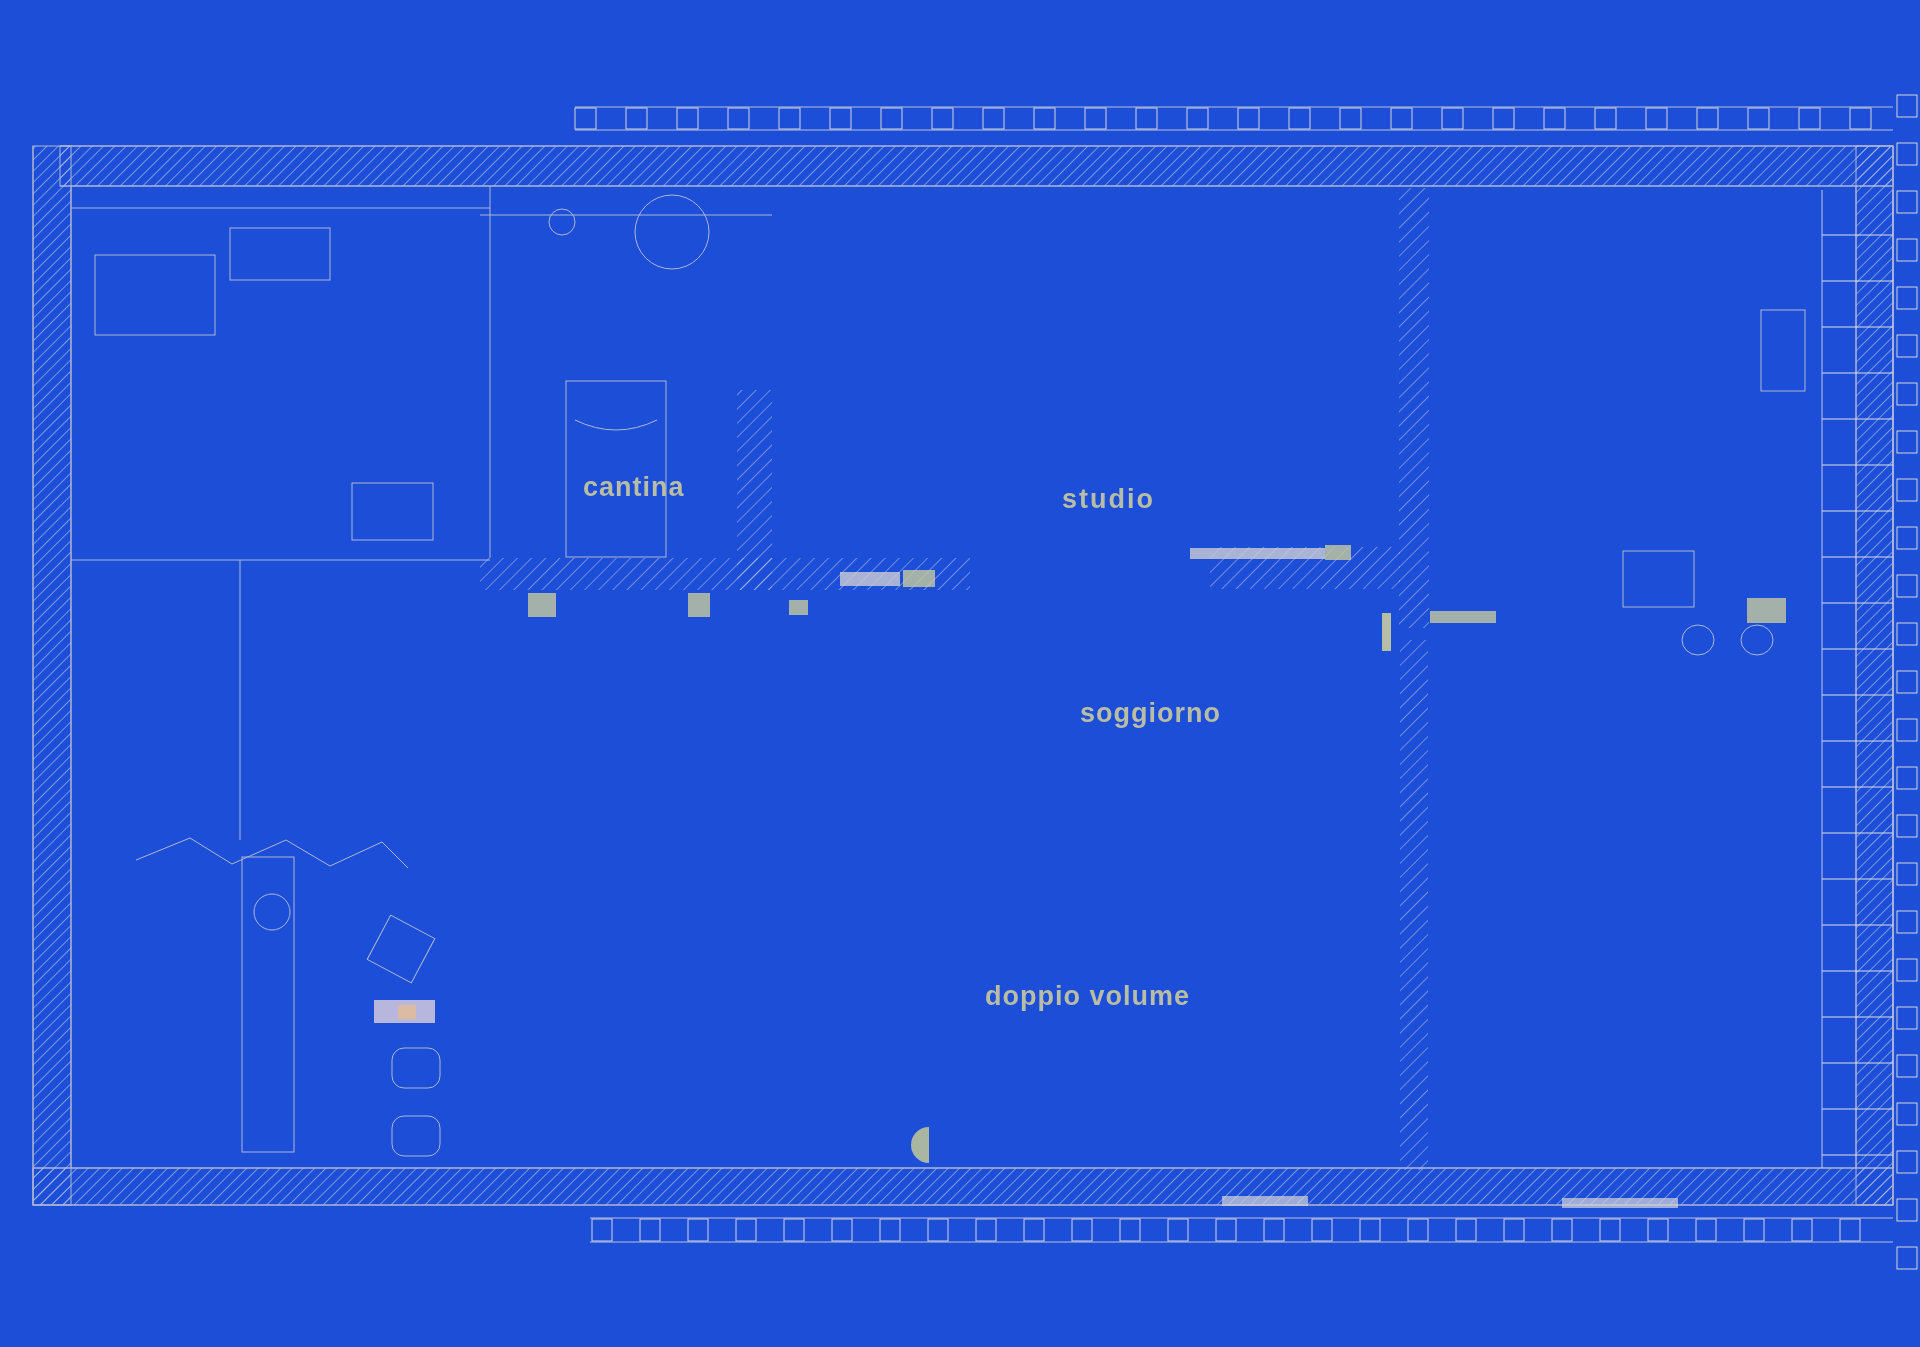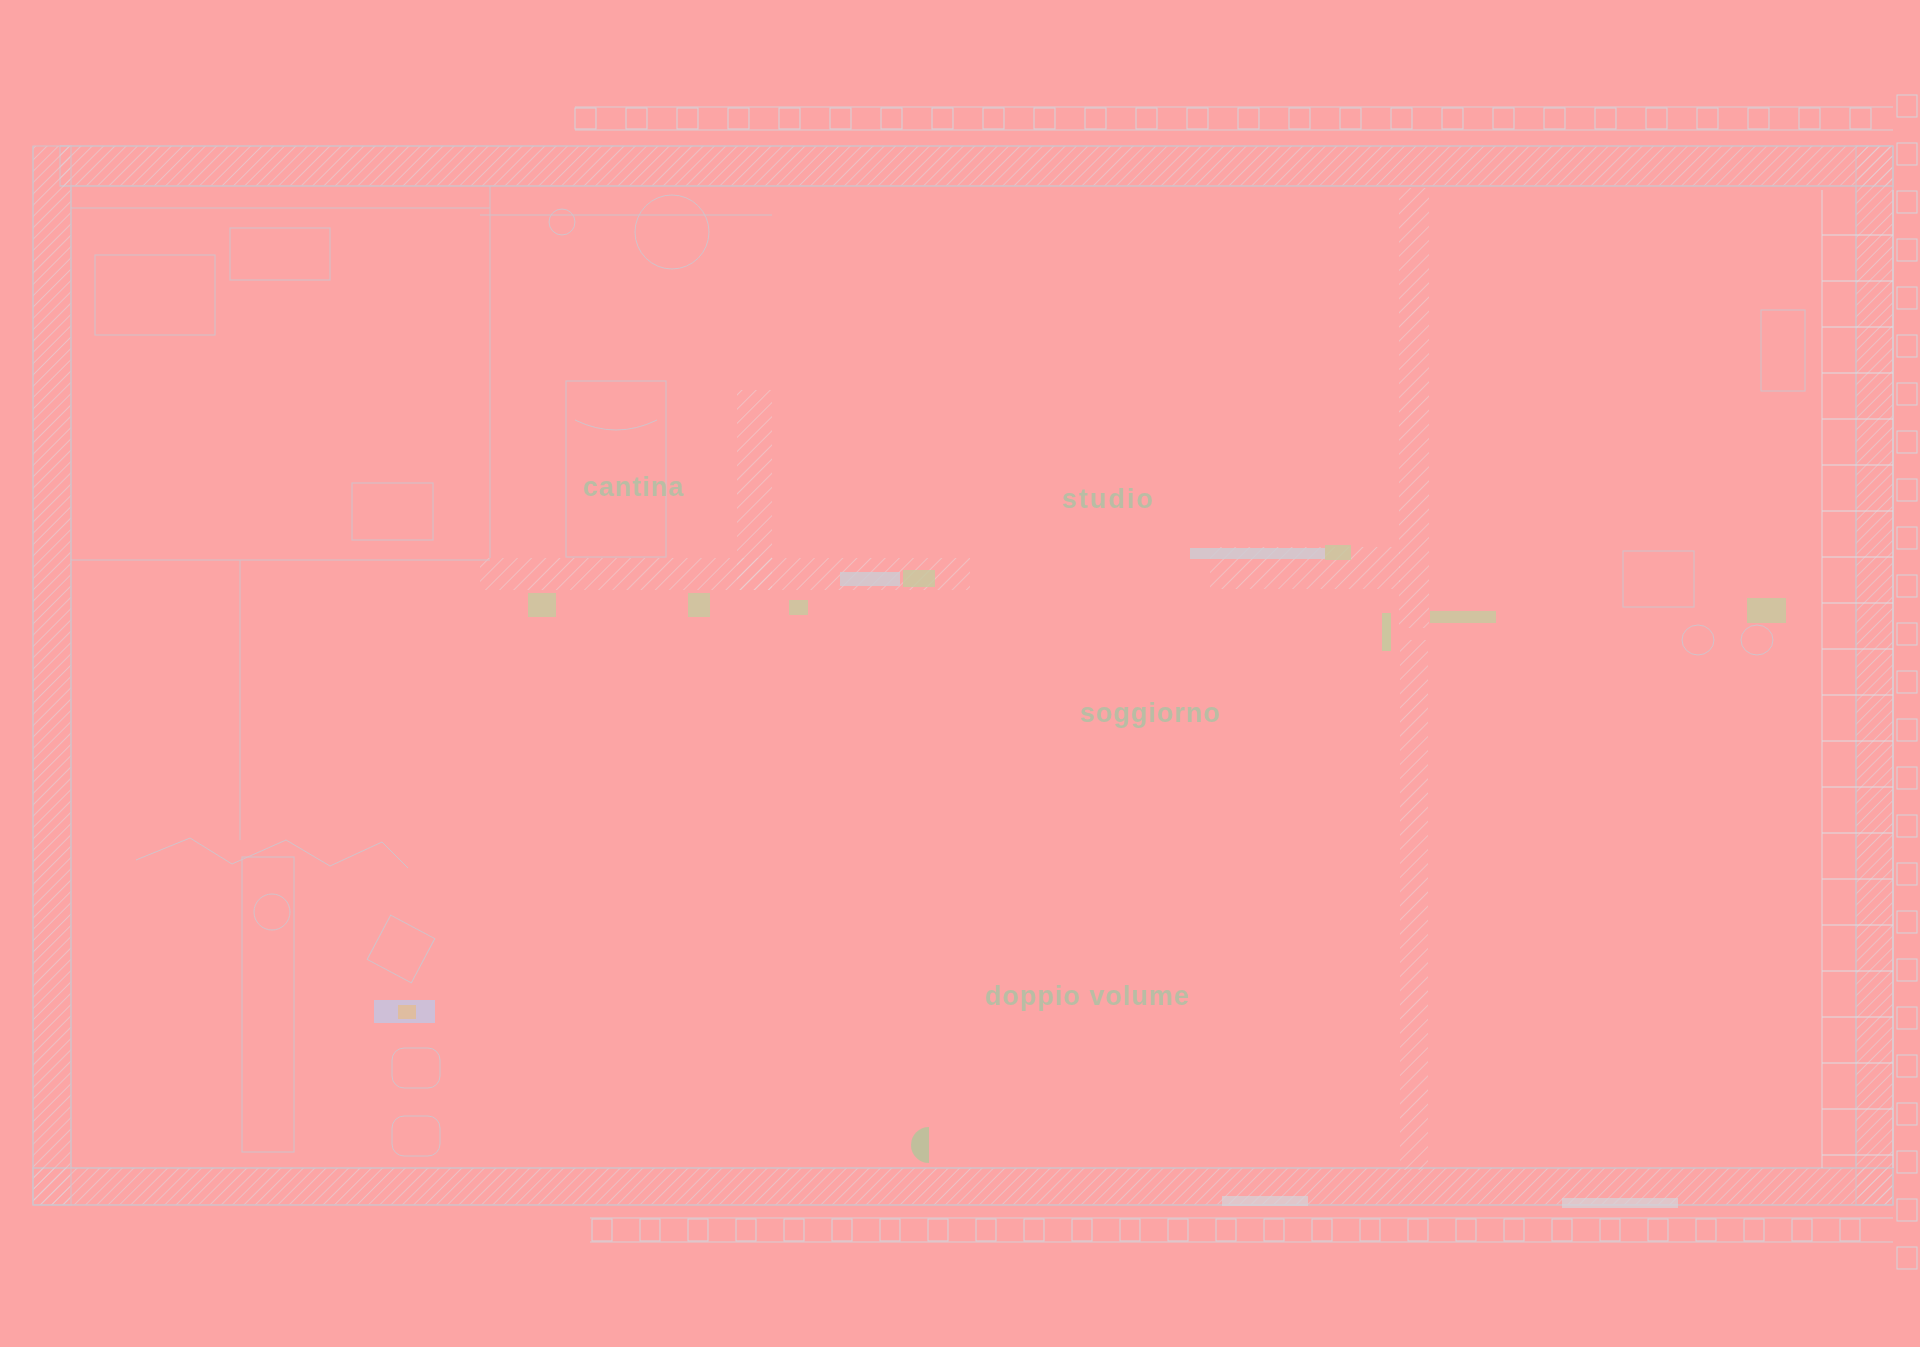--- a/index.html
+++ b/index.html
@@ -1,16 +1,16 @@
 <!DOCTYPE html>
 <html><head>
 <meta charset="utf-8">
 <style>
   html,body{margin:0;padding:0;background:#ffffff;}
-  #page{width:1920px;height:1347px;position:relative;overflow:hidden;background:#fca5a5;
+  #page{width:1920px;height:1347px;position:relative;overflow:hidden;background:#1d4ed8;
         font-family:"Liberation Sans", sans-serif;}
   svg{position:absolute;left:0;top:0;}
 </style>
 </head>
 <body>
 
 <div id="page">
 <svg width="1920" height="1347" viewBox="0 0 1920 1347">
 <defs>
 <pattern id="hatch" width="8" height="8" patternTransform="rotate(45)" patternUnits="userSpaceOnUse">

